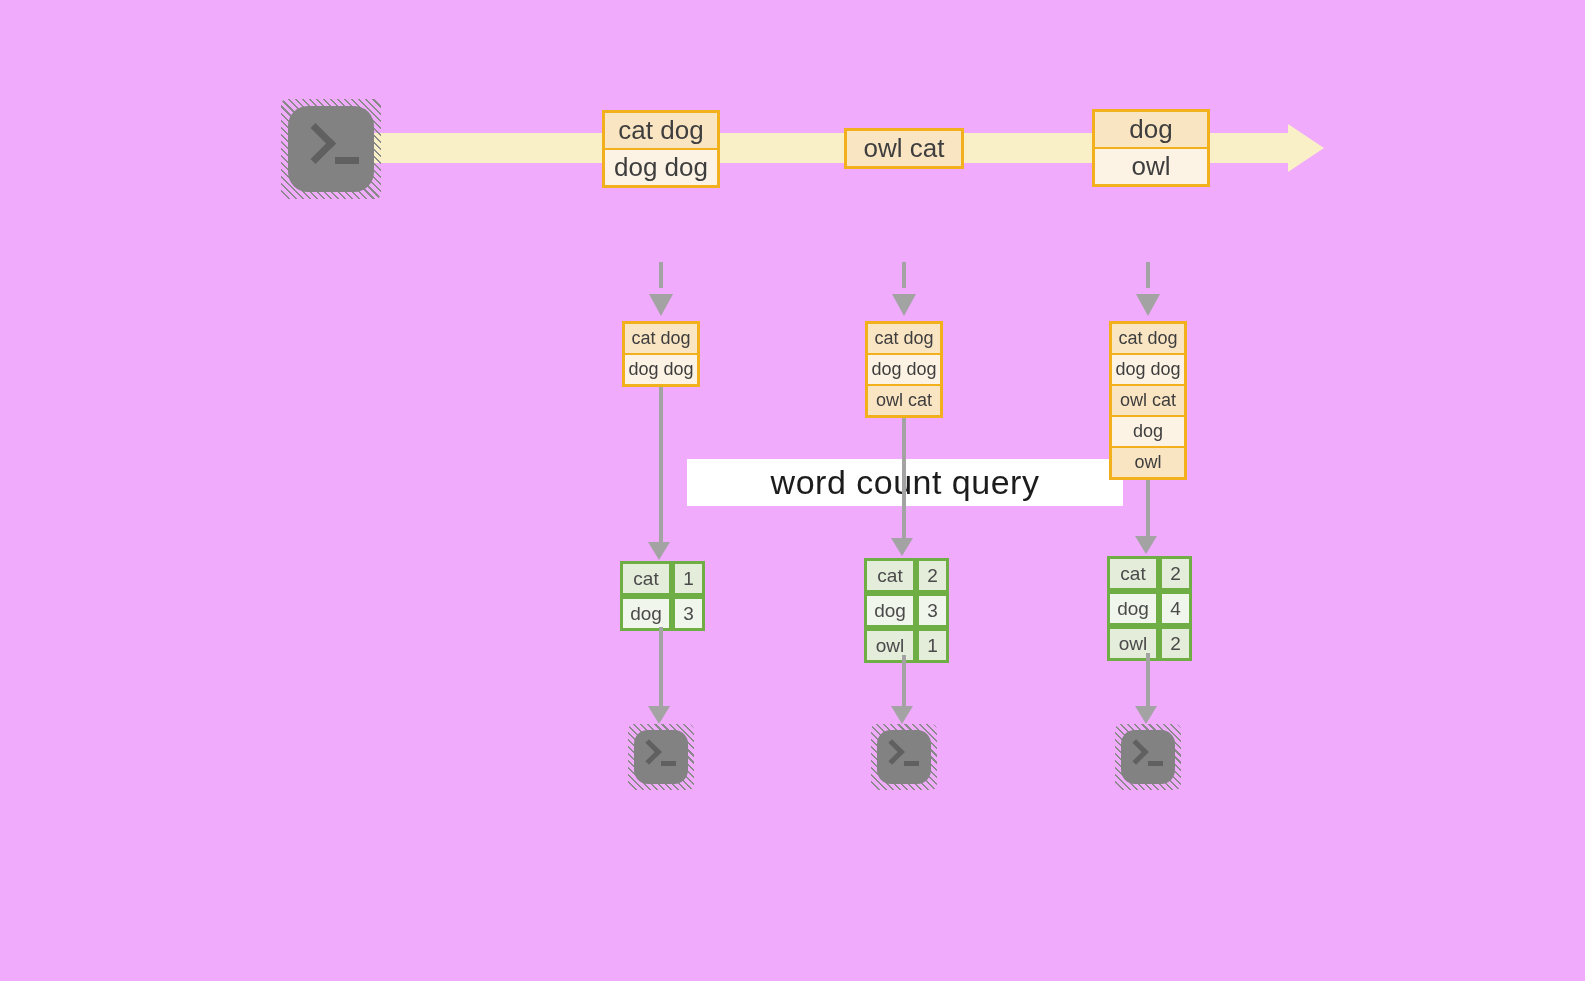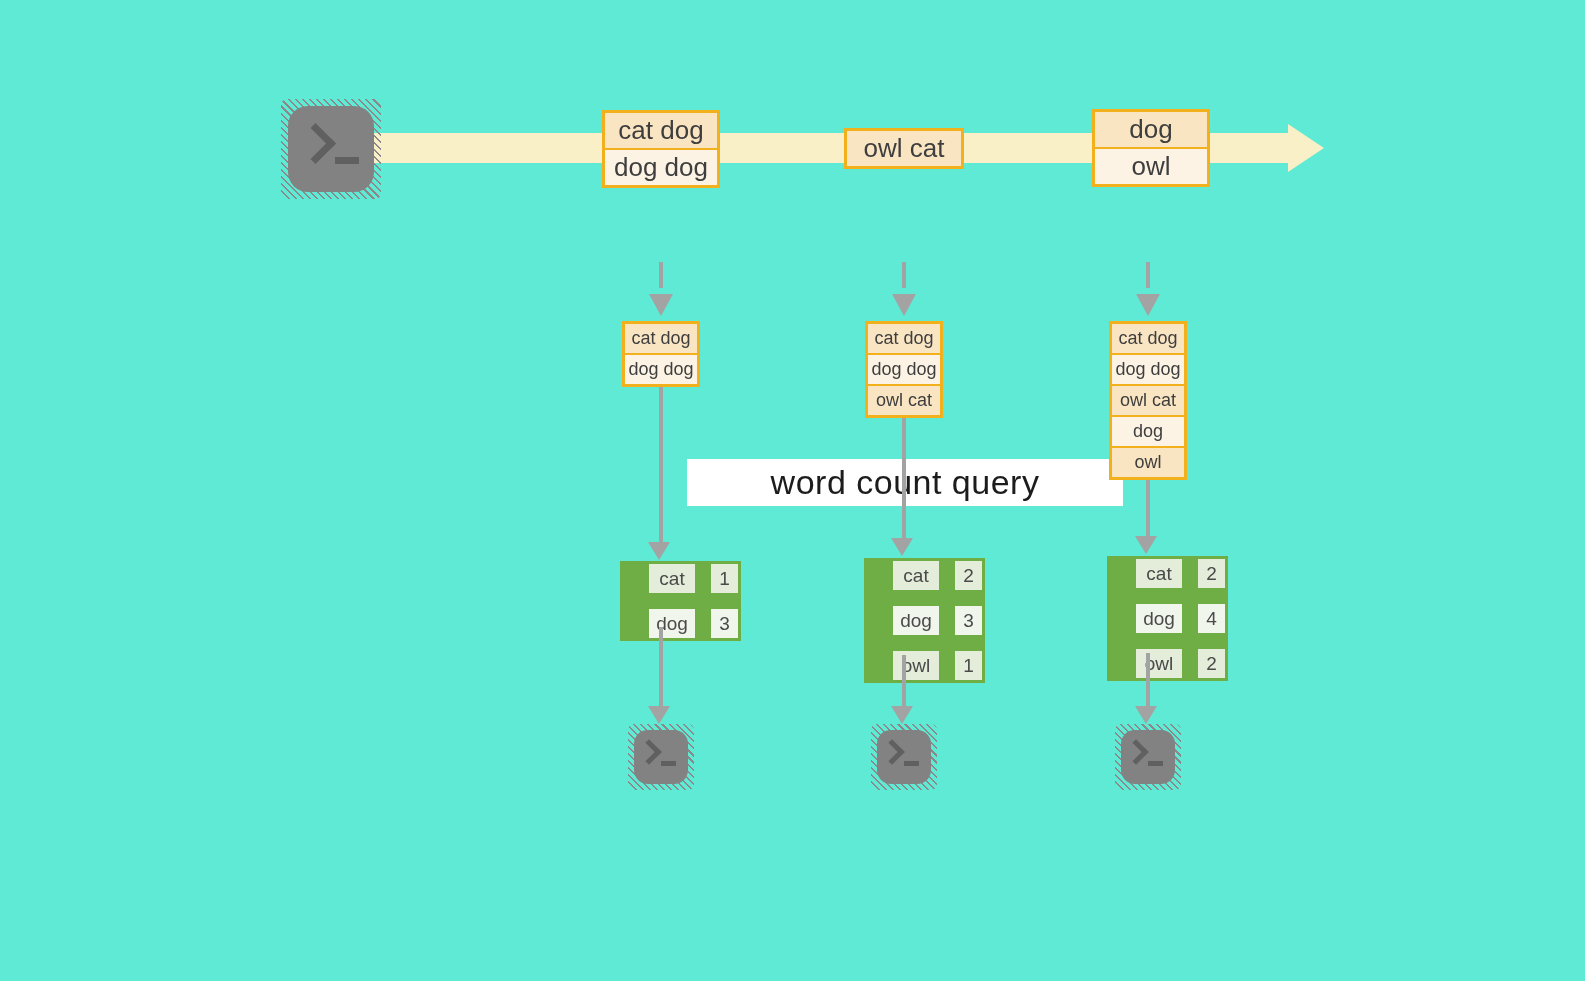--- a/index.html
+++ b/index.html
@@ -1,17 +1,17 @@
 <!DOCTYPE html>
 <html><head>
 <meta charset="utf-8">
 <style>
   html,body{margin:0;padding:0;background:#000;}
   .canvas{
-    position:relative;width:1585px;height:981px;background:#5eead4;overflow:hidden;
+    position:relative;width:1585px;height:981px;background:#f0abfc;overflow:hidden;
     font-family:"Liberation Sans","DejaVu Sans",sans-serif;color:#3e3e3e;
   }
   
   .band-stem{position:absolute;left:340px;top:133px;width:948px;height:30px;background:#faf0c8;z-index:1;}
   .band-head{position:absolute;left:1288px;top:124px;width:0;height:0;z-index:1;
     border-top:24px solid transparent;border-bottom:24px solid transparent;border-left:36px solid #faf0c8;}
   
   .term{position:absolute;z-index:3;}
   .term .hatch{position:absolute;inset:0;border-radius:6px;
     background:repeating-linear-gradient(45deg,#8a8a8a 0 1.5px,transparent 1.5px 5px);}
@@ -37,21 +37,21 @@
   .vline{position:absolute;width:4px;background:#a3a3a3;z-index:6;}
   .vhead{position:absolute;width:0;height:0;z-index:6;
     border-left:11px solid transparent;border-right:11px solid transparent;border-top:18px solid #a3a3a3;}
   .dhead{border-left:12px solid transparent;border-right:12px solid transparent;border-top:22px solid #a3a3a3;}
   
   .qlabel{position:absolute;left:687px;top:459px;width:436px;height:47px;background:#ffffff;z-index:5;
     display:flex;align-items:center;justify-content:center;font-size:34px;font-weight:300;
     color:#1c1c1c;letter-spacing:0.5px;}
   
   .gbox{position:absolute;z-index:4;background:#6fae44;border:3px solid #6fae44;
-    display:grid;grid-template-columns:46px 27px;gap:16px;padding-left:26px;}
+    display:grid;grid-template-columns:46px 27px;gap:6px;}
   .gcell{height:29px;display:flex;align-items:center;justify-content:center;font-size:19px;color:#4a4a4a;}
   .g-dark{background:#e4ecda;}
   .g-light{background:#f1f6ec;}
 </style>
 </head>
 <body>
 
 <div class="canvas">
 
   <div class="band-stem"></div>

